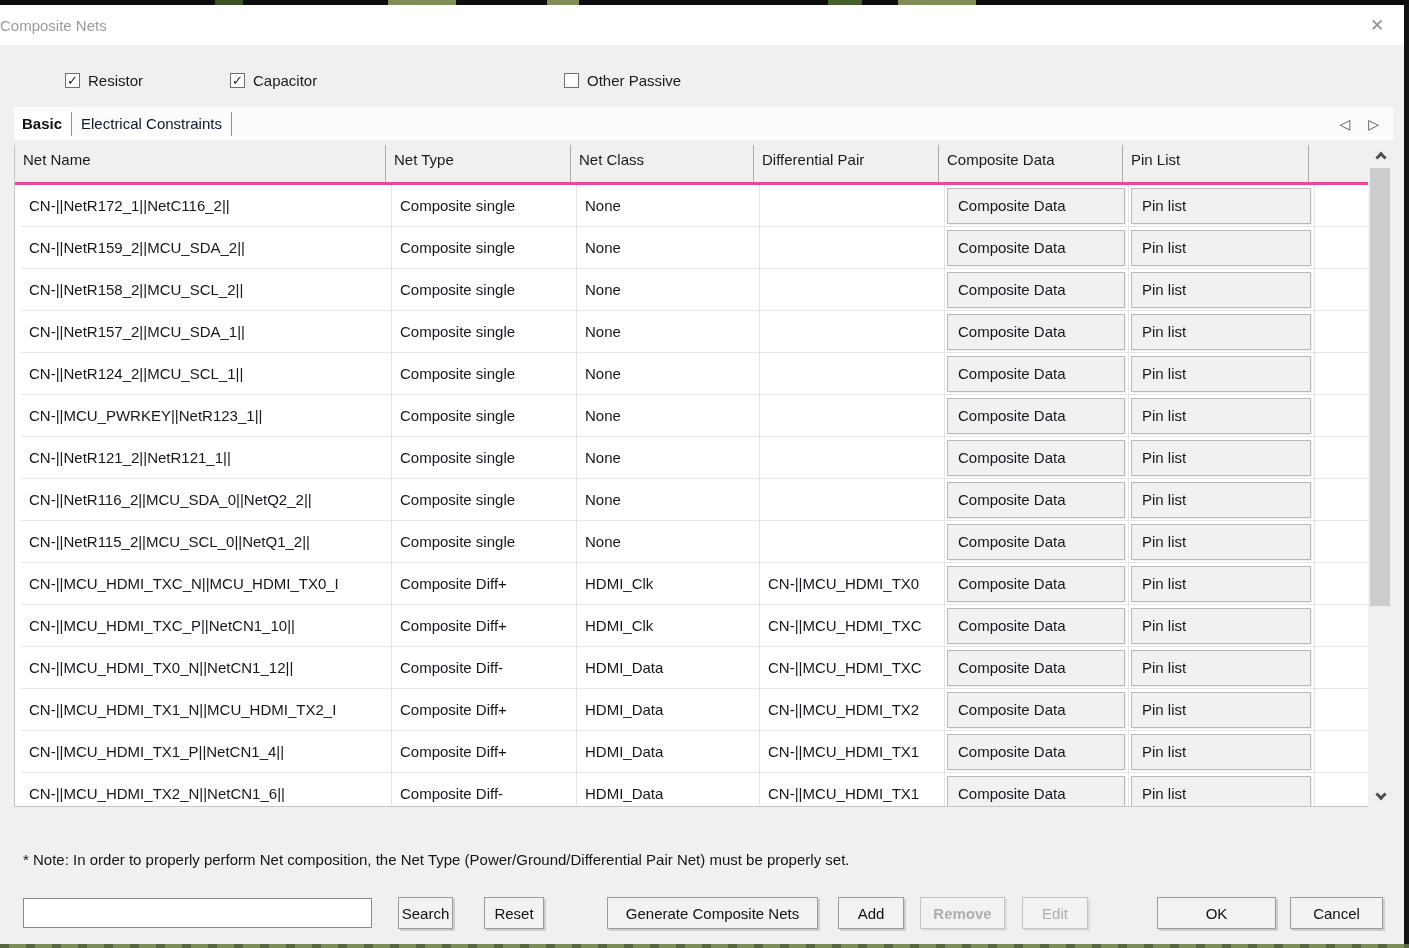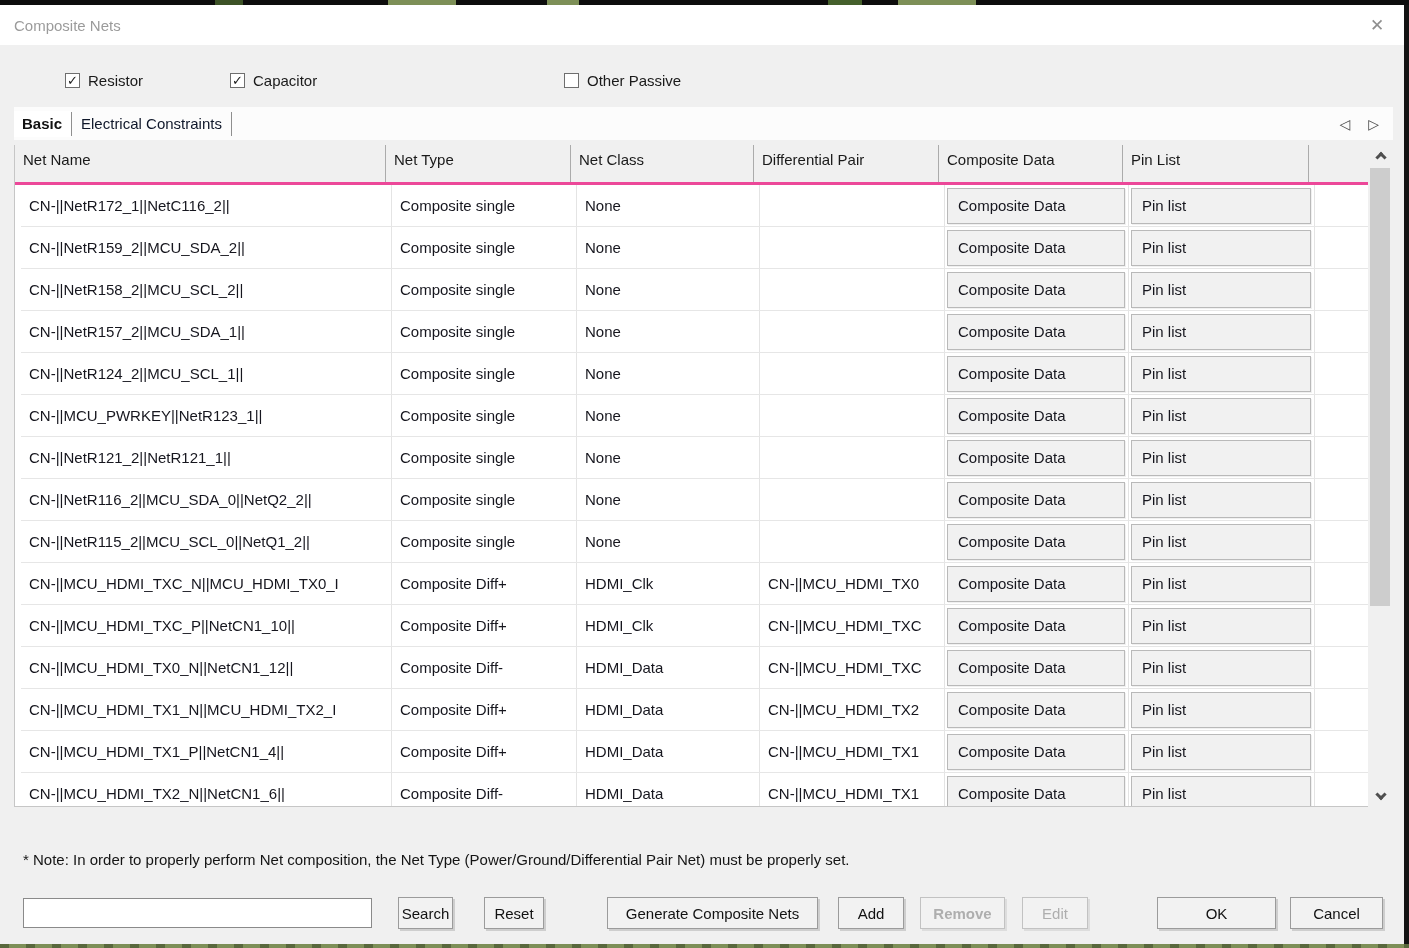--- a/index.html
+++ b/index.html
@@ -17,21 +17,21 @@
   .seg5 { left:898px; width:78px; background:#7d8f57; }
   .bg-bottom { position:absolute; left:0; bottom:0; width:1409px; height:5px; background:#7d8f57;
                background-image:repeating-linear-gradient(90deg, rgba(20,30,10,.35) 0 9px, transparent 9px 26px); }
   .bg-right { position:absolute; right:0; top:5px; width:5px; height:939px; background:#131313; }
 
   
   .dialog { position:absolute; left:0; top:5px; width:1404px; height:939px; background:#f0f0f0; }
 
   .titlebar { position:absolute; left:0; top:0; width:100%; height:40px; background:#ffffff;
               display:flex; align-items:center; }
-  .title { margin-left:14px; font-size:15px; color:#9b9b9b; }
+  .title { font-size:15px; color:#9b9b9b; }
   .close { position:absolute; right:13px; top:0; width:28px; height:40px; display:flex;
            align-items:center; justify-content:center; font-size:17px; color:#8f8f8f; cursor:default; }
 
   
   .filters { position:absolute; left:0; top:62px; width:100%; height:26px; }
   .cb { position:absolute; top:0; height:26px; display:flex; align-items:center; gap:8px; cursor:default; }
   .cb-box { width:15px; height:15px; background:#ffffff; border:1px solid #6e6e6e;
             display:flex; align-items:center; justify-content:center;
             font-size:13px; font-weight:bold; color:#1a1a1a; line-height:1; }
   .cb-label { font-size:15px; color:#1a1a1a; }

